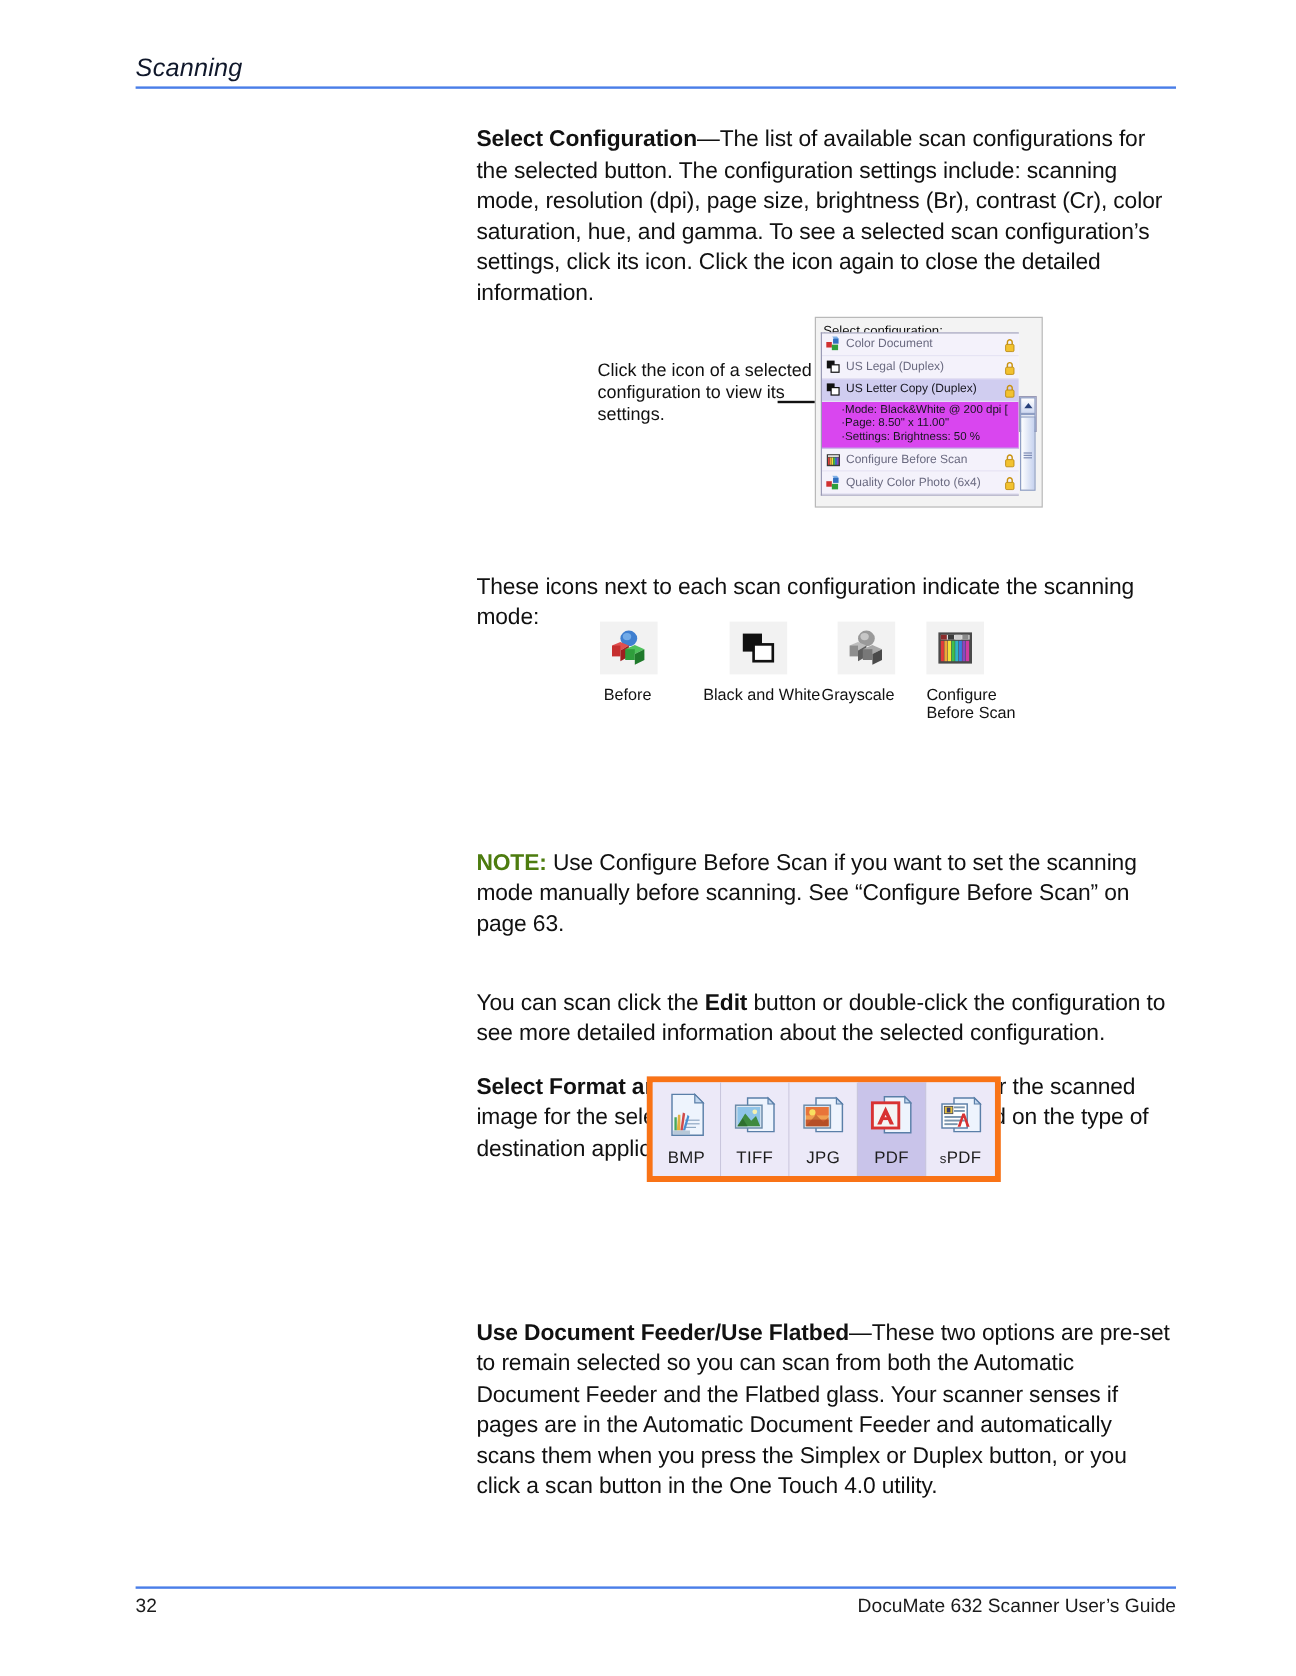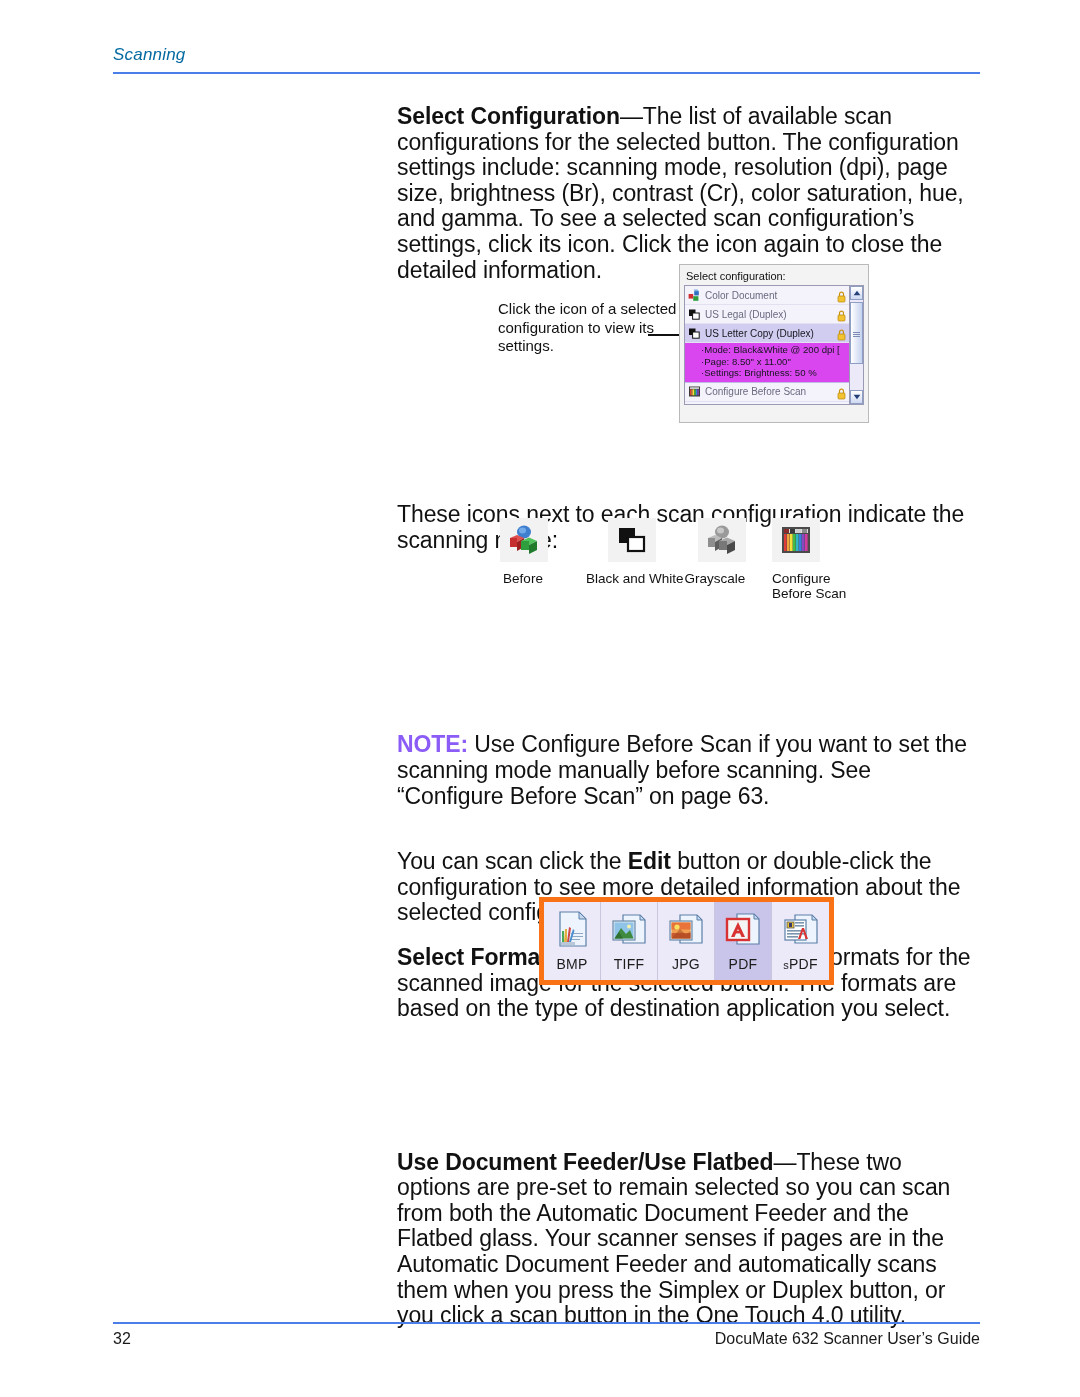--- a/index.html
+++ b/index.html
@@ -9,53 +9,53 @@
     font-family:"Liberation Sans", sans-serif;
     color:#000000;
     position:relative;
     overflow:hidden;
   }
   .page{position:absolute;inset:0;}
 
   
   .header{position:absolute;left:113px;top:45px;width:867px;}
   .header-title{
-    font-style:italic;font-size:17px;color:#0369a1;letter-spacing:.2px;
+    font-style:italic;font-size:21px;color:#0f172a;letter-spacing:.2px;
   }
   .header-rule{
     position:absolute;left:113px;top:72px;width:867px;height:2px;
     background:#4a7ee8;
   }
 
   
   .col{position:absolute;left:397px;top:104px;width:580px;}
   p.body{
-    font-size:23px;line-height:25.6px;margin:0 0 19px 0;
+    font-size:19px;line-height:25.6px;margin:0 0 19px 0;
     color:#111;letter-spacing:-0.1px;
   }
   .b{font-weight:bold;}
-  .note-label{color:#8b5cf6;font-weight:bold;}
+  .note-label{color:#4d7c0f;font-weight:bold;}
 
   
   .callout{
     position:absolute;left:498px;top:300px;width:180px;
     font-size:15px;line-height:18.5px;color:#111;
   }
   .callout-line{
     position:absolute;left:648px;top:334px;width:36px;height:2px;background:#111;
   }
 
   
   .cfgpanel{
     position:absolute;left:679px;top:264px;width:190px;height:159px;
     background:#f3f3f3;border:1px solid #b9b9b9;
     box-sizing:border-box;padding:4px 4px 0 4px;
   }
   .cfg-label{font-size:11px;color:#111;margin:1px 0 3px 2px;}
-  .cfg-listwrap{display:flex;height:120px;}
+  .cfg-listwrap{display:flex;height:120px;align-items:center;}
   .cfg-list{
     flex:1;background:#f6f4fd;border:1px solid #9a9ab5;border-right:none;
     box-sizing:border-box;overflow:hidden;
   }
   .cfg-row{
     display:flex;align-items:center;gap:4px;
     height:18px;padding:0 3px;border-bottom:1px solid #e3e0f2;
     background:#f4f2fb;
   }
   .cfg-row .name{

